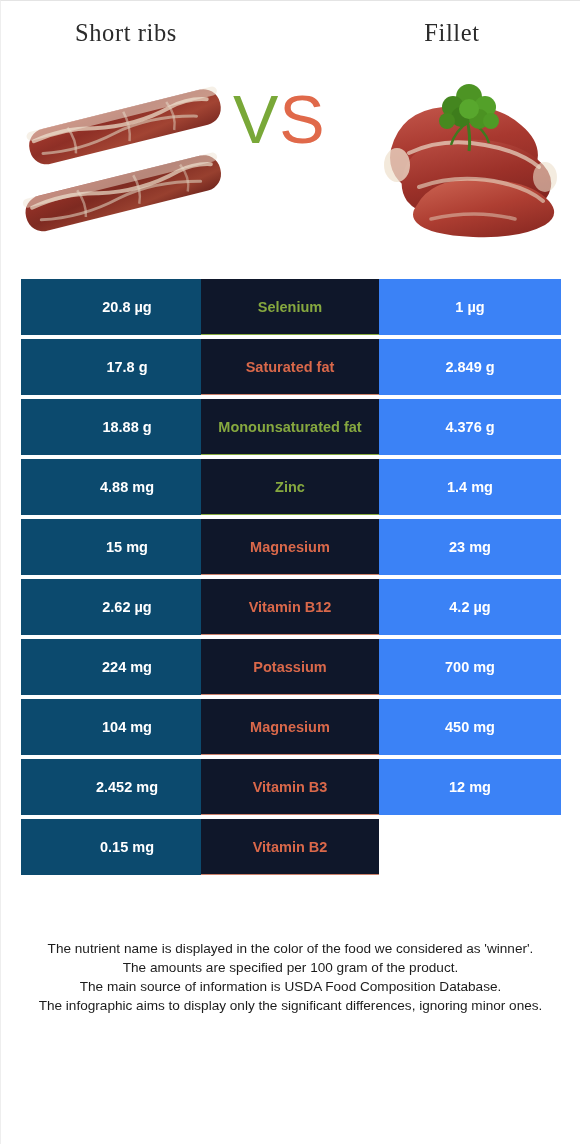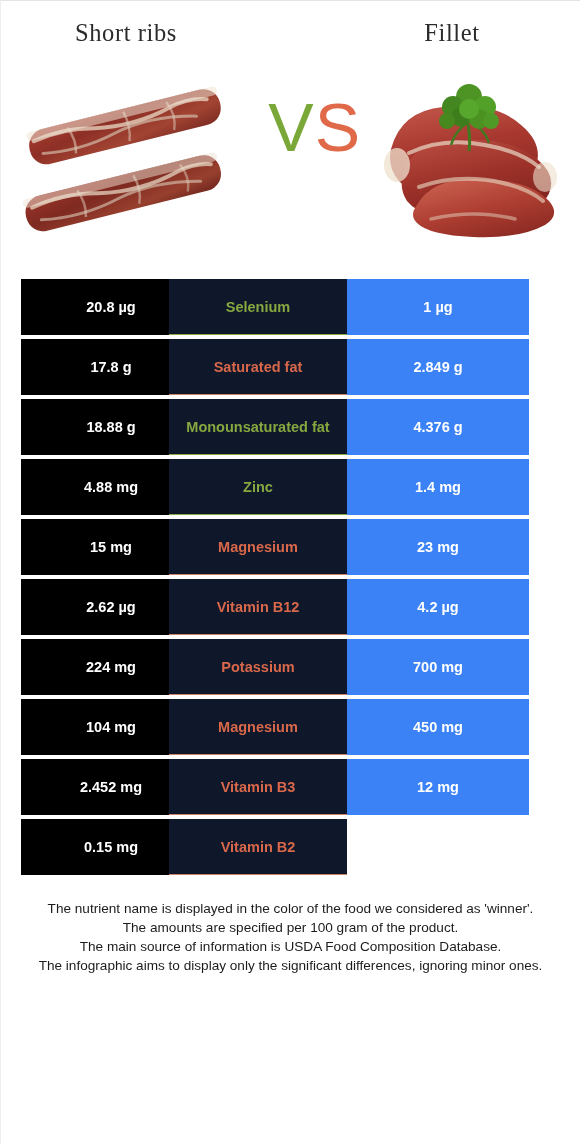--- a/index.html
+++ b/index.html
@@ -54,23 +54,23 @@
   .food-img {
     position: absolute;
     top: 0;
   }
   .food-left  { left: 18px;  width: 210px; height: 200px; }
   .food-right { left: 368px; width: 200px; height: 190px; }
 
   .vs {
     position: absolute;
     left: 232px;
-    top: 36px;
+    top: 28px;
     width: 128px;
-    text-align: right;
+    text-align: left;
     font-size: 68px;
     font-weight: 400;
     letter-spacing: 1px;
     font-family: "Liberation Sans", sans-serif;
     line-height: 1;
   }
   .vs .v { color: #79a838; }
   .vs .s { color: #e0694a; }
 
   
@@ -86,42 +86,42 @@
   }
   .cell {
     display: flex;
     align-items: center;
     justify-content: center;
     font-size: 14.5px;
     font-weight: 600;
     box-sizing: border-box;
   }
   .cell-left {
-    width: 148px;
-    background: #000000;
+    width: 180px;
+    background: #0c4a6e;
     color: #ffffff;
     padding-left: 32px;
   }
   .cell-mid {
     width: 178px;
     background: #0f172a;
     font-size: 14.5px;
     font-weight: 700;
   }
   .cell-mid.win-left  { color: #86a83f; border-bottom: 1px solid #86a83f; }
   .cell-mid.win-right { color: #d9684a; border-bottom: 1px solid #c9806a; }
   .cell-right {
     width: 182px;
     background: #3b82f6;
     color: #ffffff;
   }
 
   
   .footer {
-    margin-top: 24px;
+    margin-top: 64px;
     padding: 0 26px;
     text-align: center;
     font-size: 13.6px;
     line-height: 19px;
     color: #1c1c1c;
     font-family: "Liberation Sans", sans-serif;
   }
   .footer div { margin: 0; }
 </style>
 </head>

